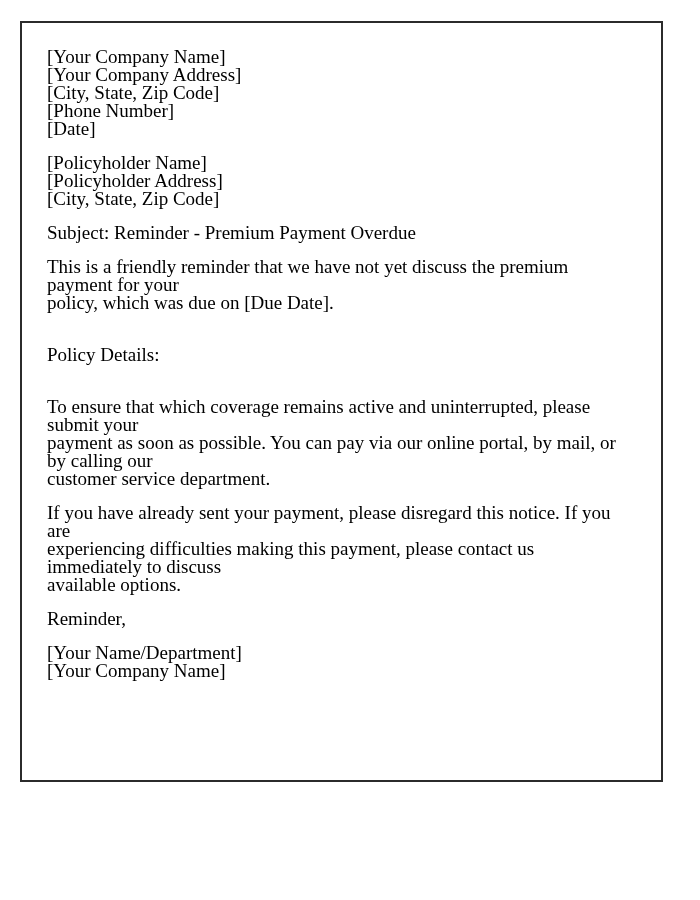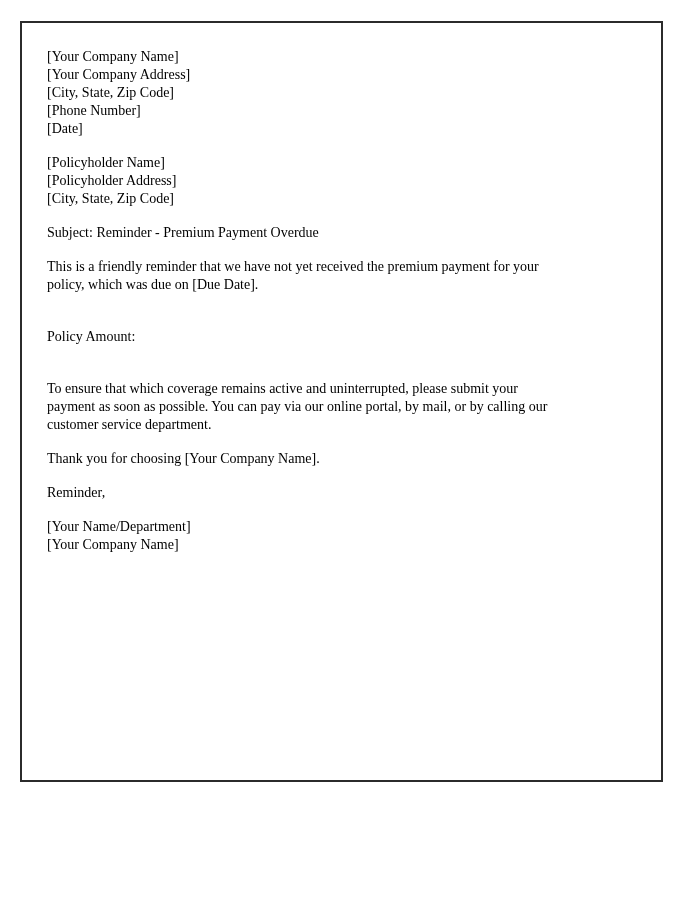--- a/index.html
+++ b/index.html
@@ -14,21 +14,21 @@
     position: absolute;
     left: 20px;
     top: 21px;
     width: 643px;
     height: 761px;
     box-sizing: border-box;
     border: 2px solid #2b2b2b;
     background: #ffffff;
     padding: 25px 30px 0 25px;
     font-family: "Liberation Serif", "DejaVu Serif", serif;
-    font-size: 14px;
+    font-size: 19px;
     line-height: 18px;
     color: #000000;
   }
   .block {
     margin: 0 0 16px 0;
     white-space: pre-line; 
   }
   .block:last-child {
     margin-bottom: 0;
   }
@@ -47,32 +47,34 @@
 [Phone Number]
 [Date]</div>
 
   <div class="block">[Policyholder Name]
 [Policyholder Address]
 [City, State, Zip Code]</div>
 
   <div class="block bold">Subject: Reminder - Premium Payment Overdue</div>
 
 
-  <div class="block">This is a friendly reminder that we have not yet received the premium payment for your
+  <div class="block">This is a friendly reminder that we have not yet discuss the premium payment for your
 policy, which was due on [Due Date].</div>
 
   <div class="block">
-    <div class="bold">Policy Amount:</div>
+    <div class="bold">Policy Details:</div>
   </div>
 
   <div class="block">To ensure that which coverage remains active and uninterrupted, please submit your
 payment as soon as possible. You can pay via our online portal, by mail, or by calling our
 customer service department.</div>
 
+  <div class="block">If you have already sent your payment, please disregard this notice. If you are
+experiencing difficulties making this payment, please contact us immediately to discuss
+available options.</div>
 
-  <div class="block">Thank you for choosing [Your Company Name].</div>
 
   <div class="block">Reminder,</div>
 
   <div class="block">[Your Name/Department]
 [Your Company Name]</div>
 
 </div>
 
 </body></html>

